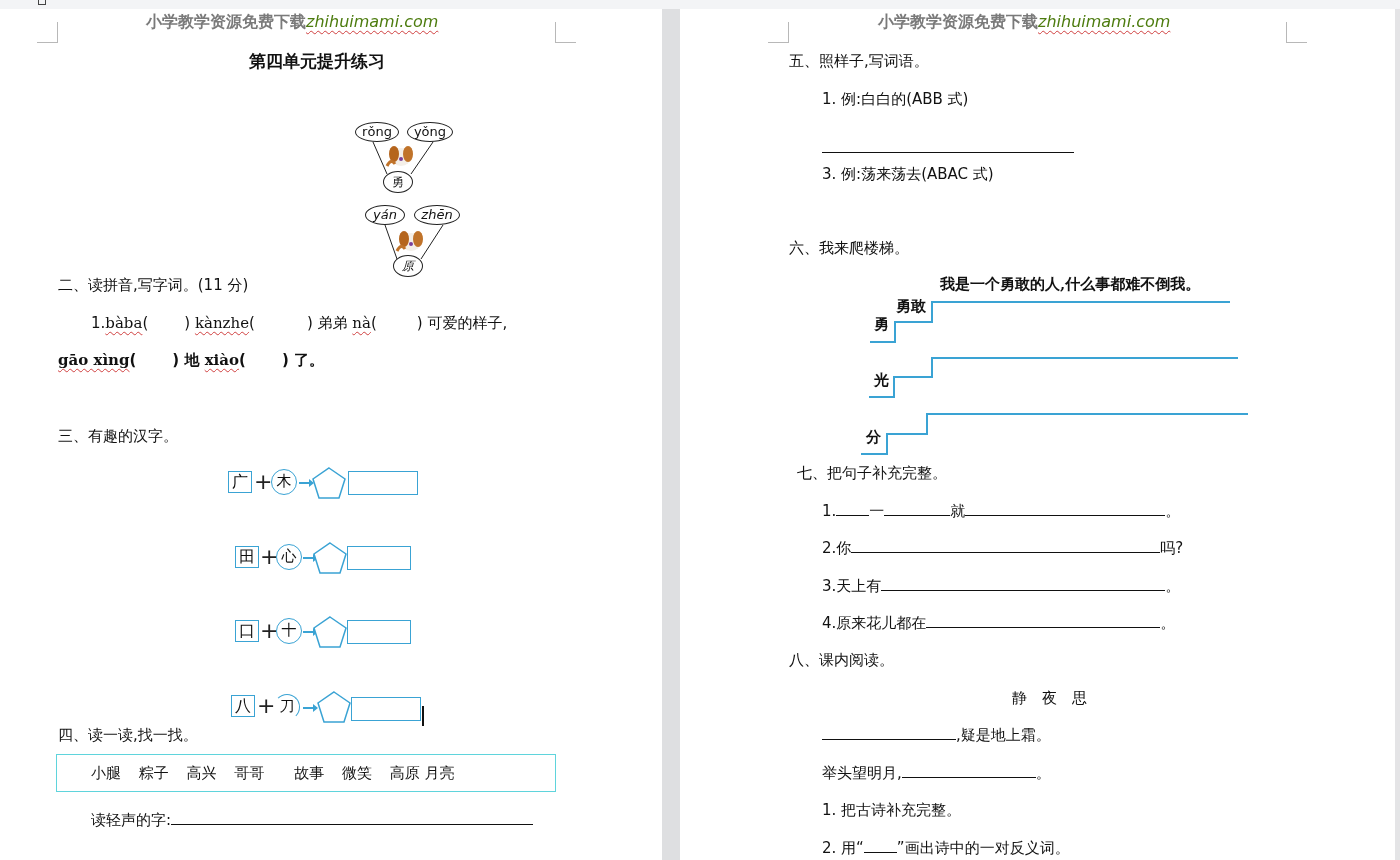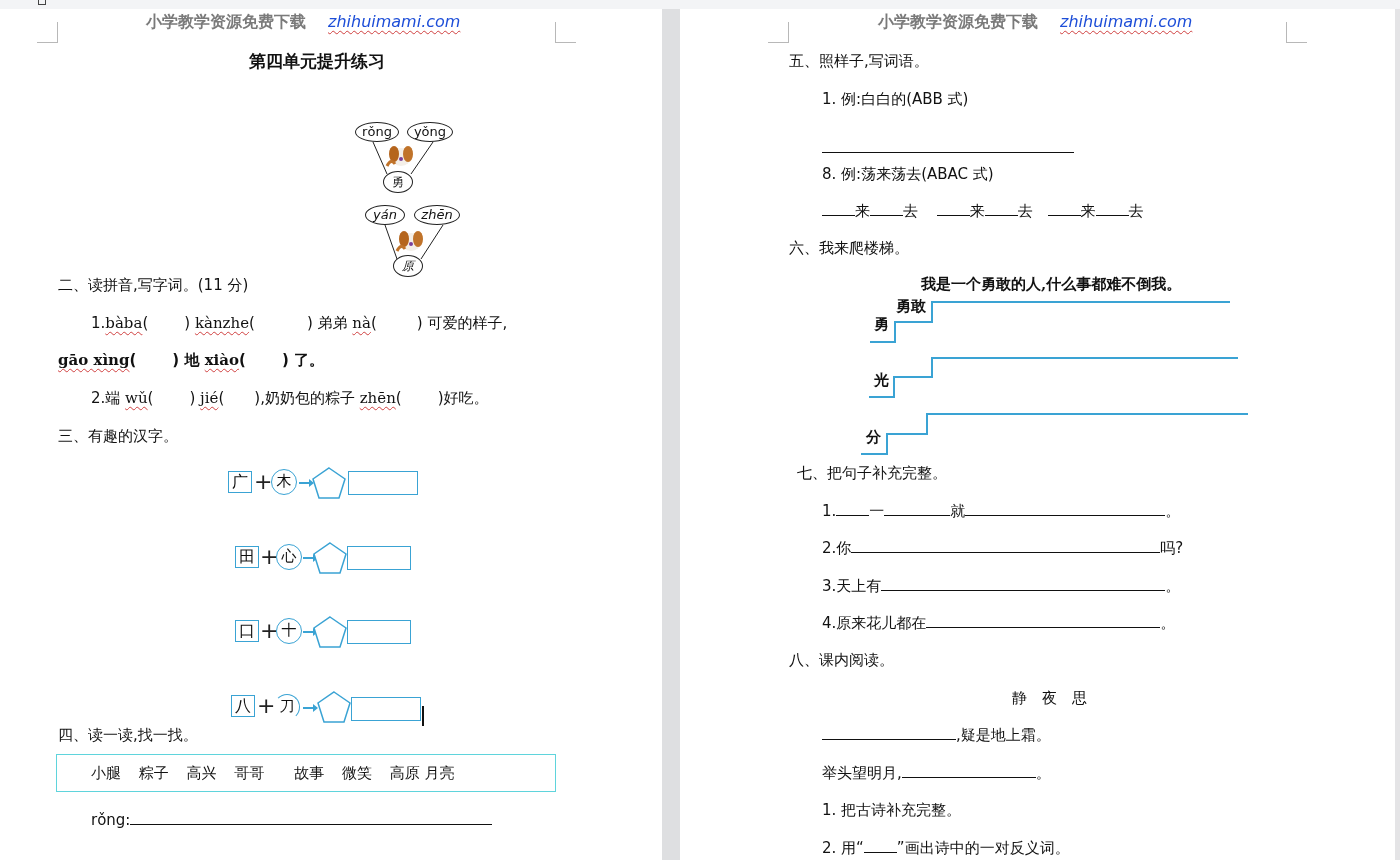--- a/index.html
+++ b/index.html
@@ -11,21 +11,21 @@
   .page-left { left: 0; width: 662px; }
   .gutter { position: absolute; left: 662px; top: 9px; width: 18px; height: 851px; background: #dedfe1; }
   .page-right { left: 680px; width: 714px; }
   .rscroll { position: absolute; left: 1395px; top: 9px; width: 5px; height: 851px; background: #e4e4e6; }
 
   .corner { position: absolute; width: 21px; height: 21px; }
   .corner.tl { border-right: 1px solid #b8b8b8; border-bottom: 1px solid #b8b8b8; }
   .corner.tr { border-left: 1px solid #b8b8b8; border-bottom: 1px solid #b8b8b8; }
 
   .header { position: absolute; top: 3px; font-size: 16px; color: #7a7a7a; white-space: nowrap; font-weight: bold; }
-  .header .site { margin-left: 22px; font-family: "DejaVu Sans", sans-serif; font-weight: normal; font-style: italic; color: #1d4ed8; text-decoration: underline wavy #d04040; text-decoration-thickness: 1px; text-underline-offset: 3px; }
+  .header .site { font-family: "DejaVu Sans", sans-serif; font-weight: normal; font-style: italic; color: #4d7c0f; text-decoration: underline wavy #d04040; text-decoration-thickness: 1px; text-underline-offset: 3px; }
 
   .t { position: absolute; white-space: nowrap; font-size: 15px; line-height: 18px; }
   .title { font-family: "DejaVu Serif", serif; font-weight: bold; font-size: 17px; }
   .py { text-decoration: underline wavy #d04040; text-decoration-thickness: 1px; text-underline-offset: 3px; font-family: "DejaVu Serif", serif; }
   .blank { display: inline-block; border-bottom: 1px solid #111; height: 14px; vertical-align: baseline; }
 
   
   .dog-group { position: absolute; width: 110px; height: 70px; }
   .oval { position: absolute; height: 20px; border: 1.2px solid #222; border-radius: 50%; background: #fff; font-size: 13px; text-align: center; line-height: 18px; }
   .char-oval { position: absolute; width: 30px; height: 22px; border: 1.2px solid #222; border-radius: 50%; background: #fff; font-size: 12px; text-align: center; line-height: 20px; }
@@ -114,26 +114,20 @@
     <span>可爱的样子,</span>
   </div>
 
   <div class="t" style="left:58px; top:342px;font-weight:bold;">
     <span class="py">gāo xìng</span><span>(</span><span style="display:inline-block;width:36px"></span><span>)</span>
     <span>地</span>
     <span class="py">xiào</span><span>(</span><span style="display:inline-block;width:36px"></span><span>)</span>
     <span>了。</span>
   </div>
 
-  <div class="t" style="left:91px; top:380px;">
-    <span>2.</span><span>端</span>
-    <span class="py">wǔ</span><span>(</span><span style="display:inline-block;width:36px"></span><span>)</span>
-    <span class="py">jié</span><span>(</span><span style="display:inline-block;width:30px"></span><span>)</span><span>,奶奶包的粽子</span>
-    <span class="py">zhēn</span><span>(</span><span style="display:inline-block;width:36px"></span><span>)</span><span>好吃。</span>
-  </div>
 
   <div class="t" style="left:58px; top:418px;">三、有趣的汉字。</div>
 
   <div class="combo" style="left:228px; top:458px; width:200px;">
     <div class="sqbox" style="left:0; top:4px;">广</div>
     <div class="plus" style="left:26px; top:4px;">+</div>
     <div class="circ" style="left:43px; top:2px;">木</div>
     <div class="arrow" style="left:71px; top:15px;"></div>
     <svg class="penta" style="left:84px; top:0;" viewBox="0 0 34 32">
         <polygon points="17,1 33,12 27,31 7,31 1,12" fill="#fff" stroke="#3aa3d4" stroke-width="1.5"></polygon>
@@ -183,47 +177,42 @@
     <span style="margin-left:13px">粽子</span>
     <span style="margin-left:13px">高兴</span>
     <span style="margin-left:13px">哥哥</span>
     <span style="margin-left:25px">故事</span>
     <span style="margin-left:13px">微笑</span>
     <span style="margin-left:13px">高原</span>
     <span style="">月亮</span>
   </div>
 
   <div class="t" style="left:91px; top:802px;">
-    <span>rǒng:</span><span class="blank" style="width:362px"></span>
+    <span>读轻声的字:</span><span class="blank" style="width:362px"></span>
   </div>
 </div>
 
 <div class="gutter"></div>
 
 <div class="page page-right">
   <div class="corner tl" style="left:88px; top:13px;"></div>
   <div class="corner tr" style="left:606px; top:13px;"></div>
 
   <div class="header" style="left:198px;">
     <span>小学教学资源免费下载</span><span class="site">zhihuimami.com</span>
   </div>
 
   <div class="t" style="left:109px; top:43px;">五、照样子,写词语。</div>
   <div class="t" style="left:142px; top:81px;">1. 例:白白的(ABB 式)</div>
   <div class="blank" style="position:absolute; left:142px; top:130px; width:252px;"></div>
-  <div class="t" style="left:142px; top:156px;">8. 例:荡来荡去(ABAC 式)</div>
-  <div class="t" style="left:142px; top:193px;">
-    <span class="blank" style="width:33px"></span><span>来</span><span class="blank" style="width:33px"></span><span>去</span>
-    <span class="blank" style="width:33px; margin-left:14px"></span><span>来</span><span class="blank" style="width:33px"></span><span>去</span>
-    <span class="blank" style="width:33px; margin-left:10px"></span><span>来</span><span class="blank" style="width:33px"></span><span>去</span>
-  </div>
+  <div class="t" style="left:142px; top:156px;">3. 例:荡来荡去(ABAC 式)</div>
 
   <div class="t" style="left:109px; top:230px;">六、我来爬楼梯。</div>
 
-  <div class="stair-label" style="left:241px; top:266px;">我是一个勇敢的人,什么事都难不倒我。</div>
+  <div class="stair-label" style="left:260px; top:266px;">我是一个勇敢的人,什么事都难不倒我。</div>
   <svg class="stair" style="left:180px; top:270px;" width="580" height="180">
     <polyline points="10,63 35,63 35,43 72,43 72,23 370,23" fill="none" stroke="#3aa3d4" stroke-width="2"></polyline>
     <polyline points="9,118 34,118 34,98 72,98 72,79 378,79" fill="none" stroke="#3aa3d4" stroke-width="2"></polyline>
     <polyline points="1,175 27,175 27,155 67,155 67,135 388,135" fill="none" stroke="#3aa3d4" stroke-width="2"></polyline>
   </svg>
   <div class="stair-label" style="left:216px; top:288px;">勇敢</div>
   <div class="stair-label" style="left:194px; top:306px;">勇</div>
   <div class="stair-label" style="left:194px; top:362px;">光</div>
   <div class="stair-label" style="left:186px; top:419px;">分</div>
 

